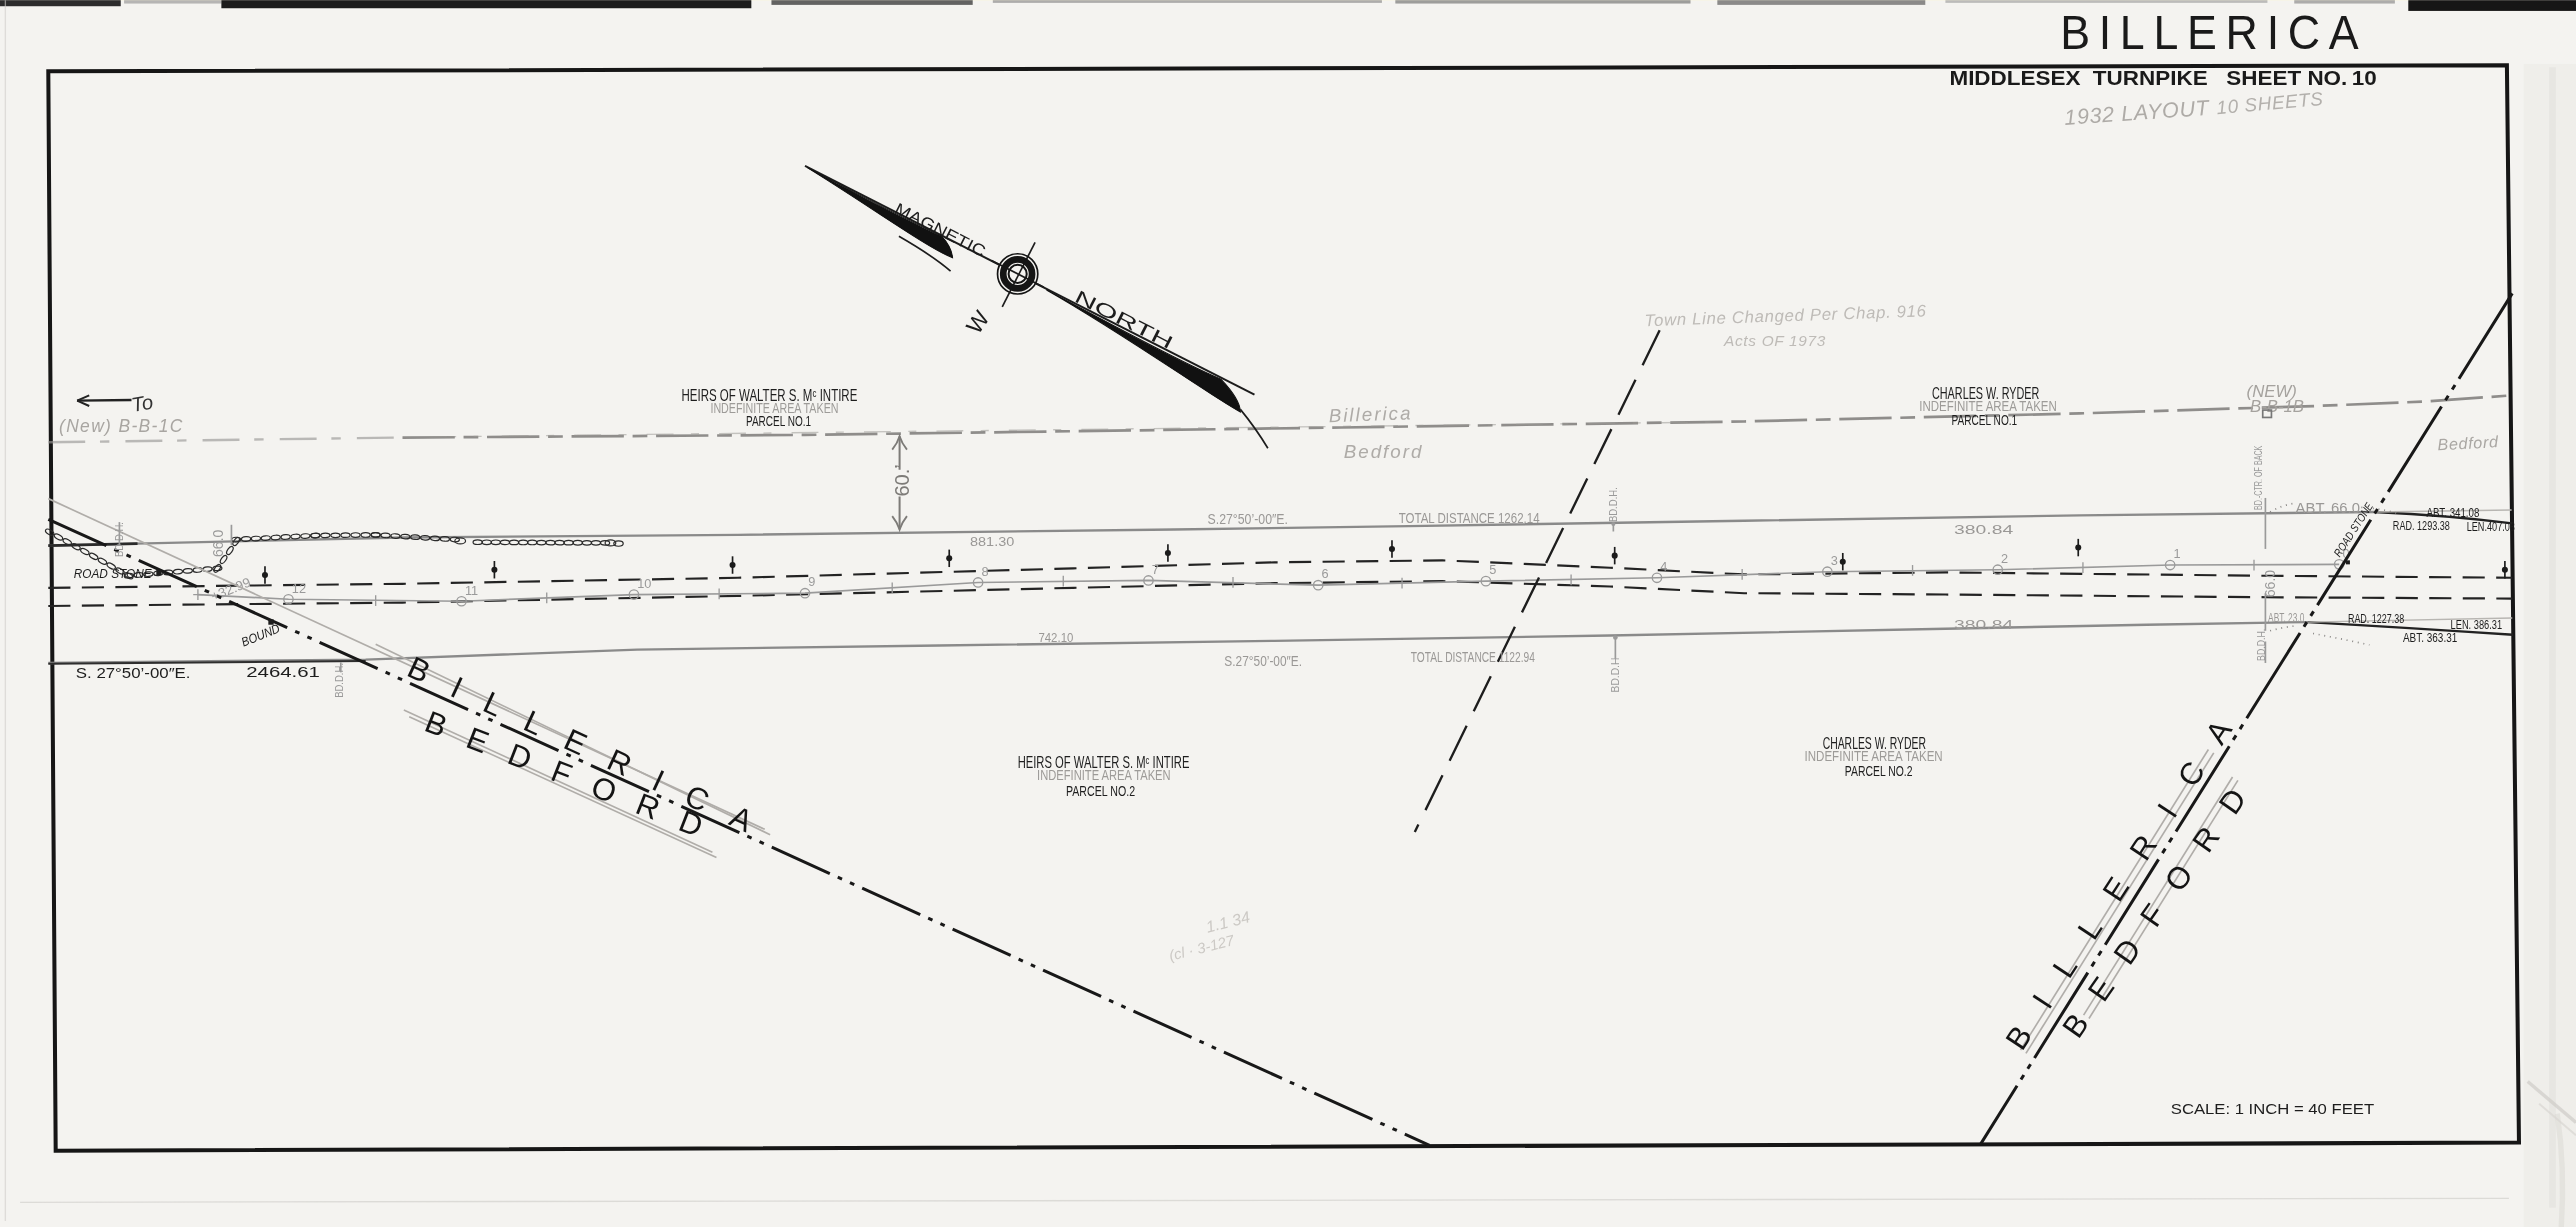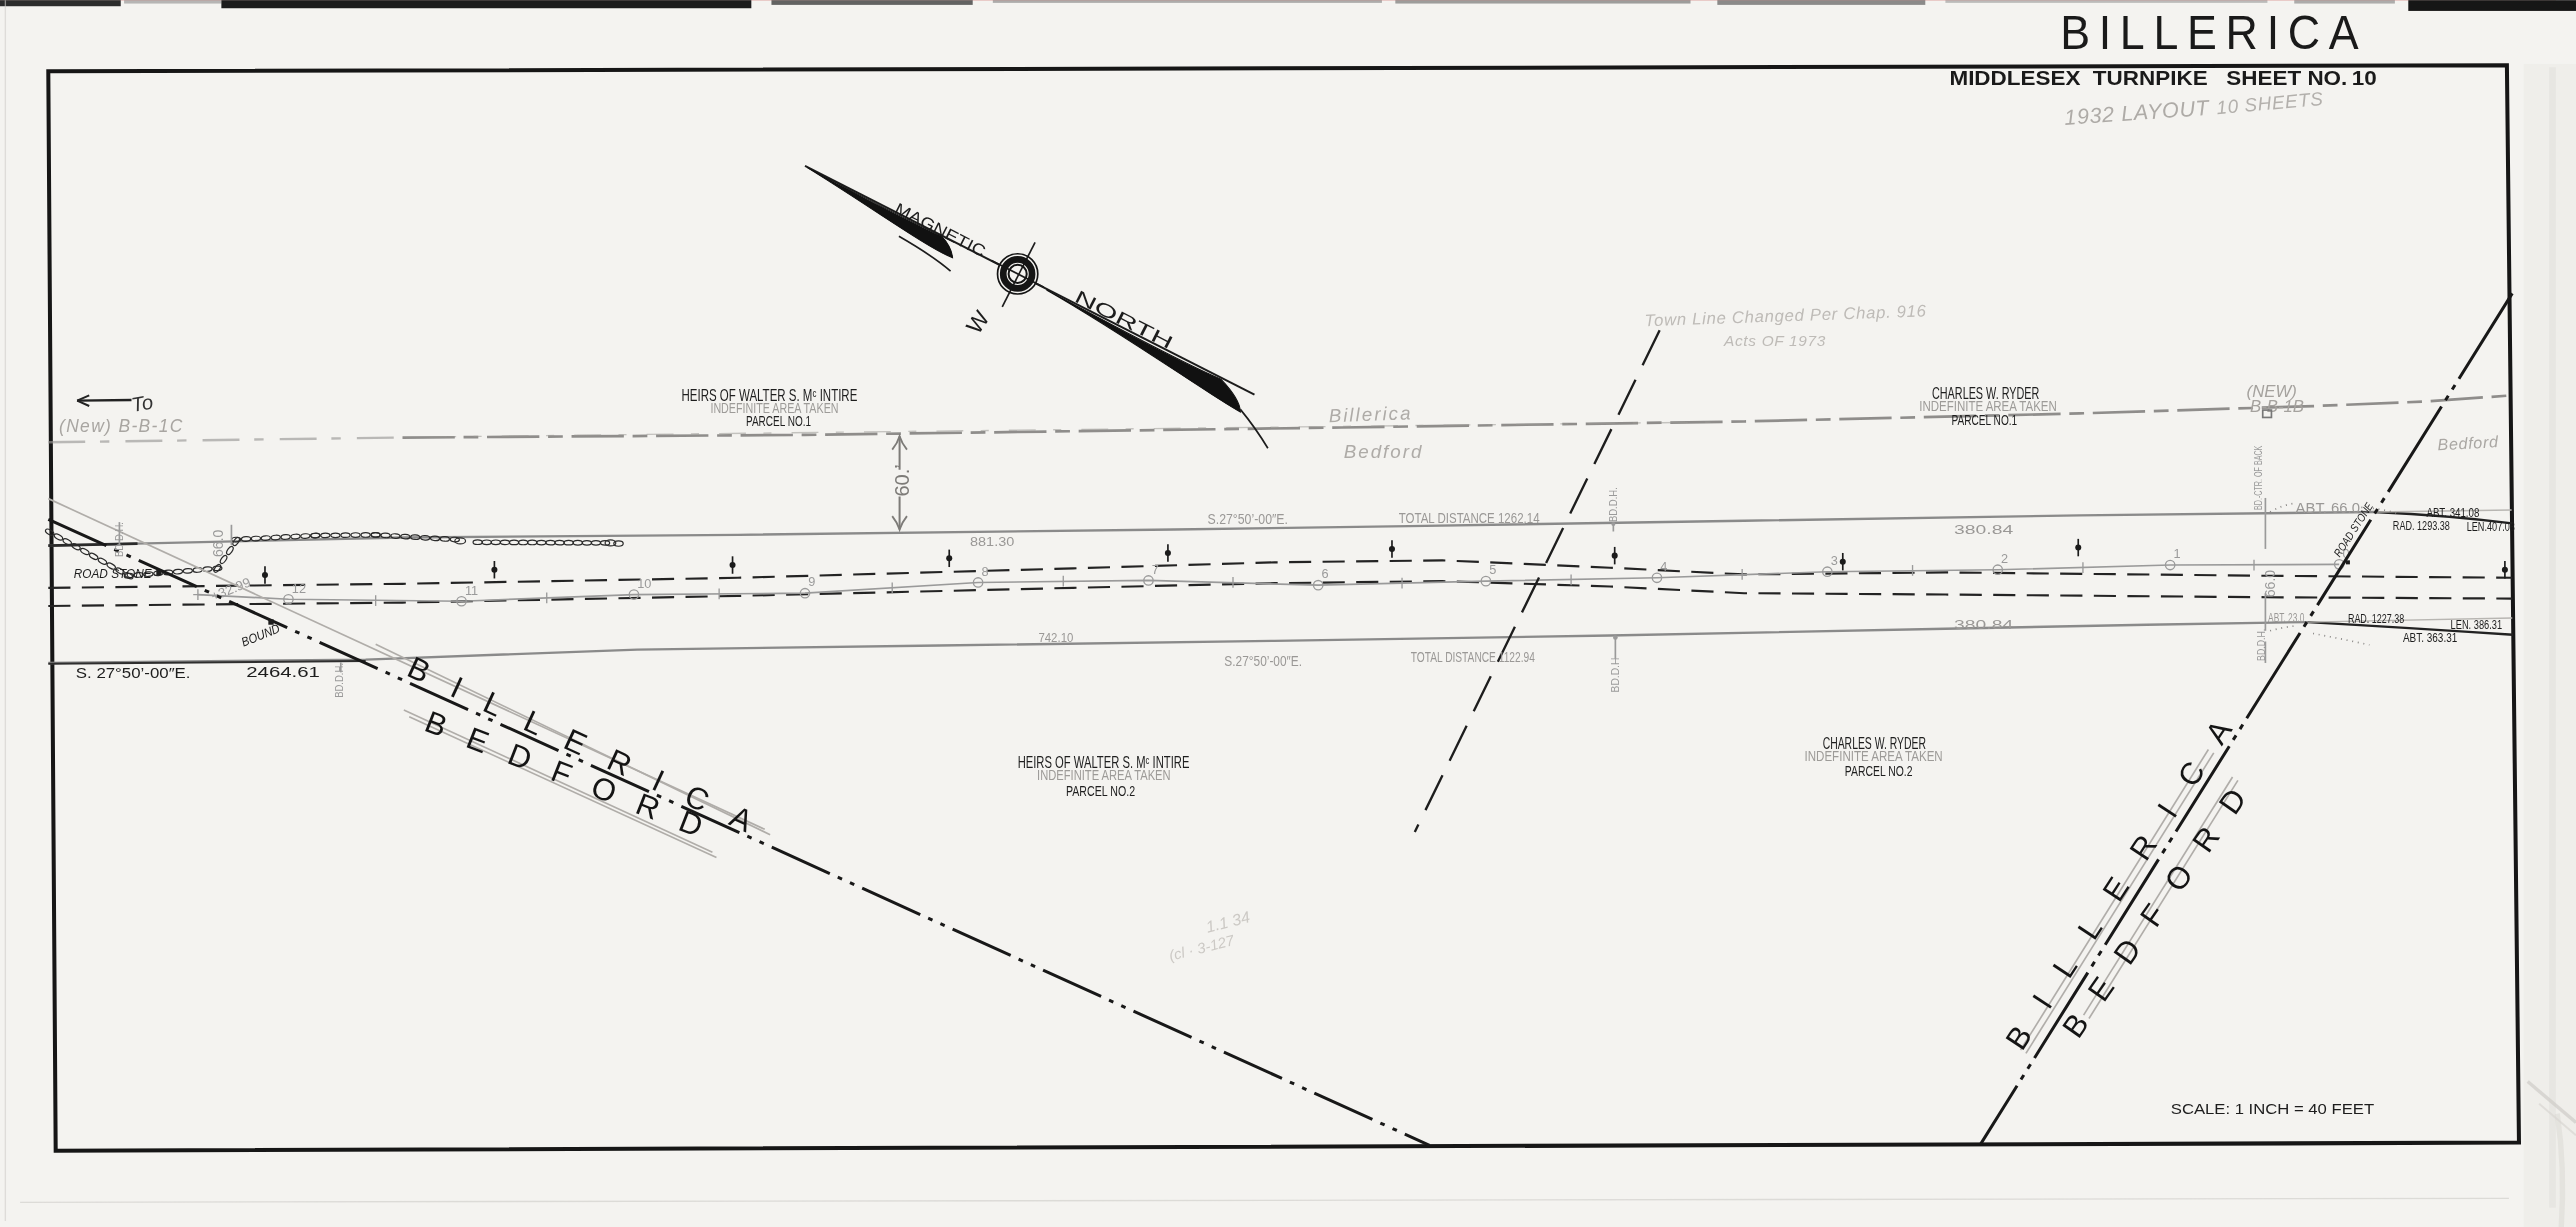--- a/index.html
+++ b/index.html
@@ -1,14 +1,14 @@
 <!DOCTYPE html>
 <html style="font-size:10.7px"><head><meta charset="utf-8"><title>plan</title><style>
 html,body{margin:0;padding:0;}
-#page{position:relative;width:2556px;height:1228px;background:#b91c1c;font-family:"Liberation Sans",sans-serif;}
+#page{position:relative;width:2556px;height:1228px;background:#fef9c3;font-family:"Liberation Sans",sans-serif;}
 text{font-family:"Liberation Sans",sans-serif;}
 </style></head><body>
 <div id="page">
 <svg width="2576" height="1228" viewBox="0 0 3840 1830">
 
 <rect x="0" y="0" width="3840" height="1830" fill="#f4f3f0"></rect>
 
 <rect x="3762" y="95" width="78" height="1735" fill="#efeeea"></rect>
 <rect x="3800" y="100" width="10" height="1700" fill="#e4e2de" opacity="0.7"></rect>
 

